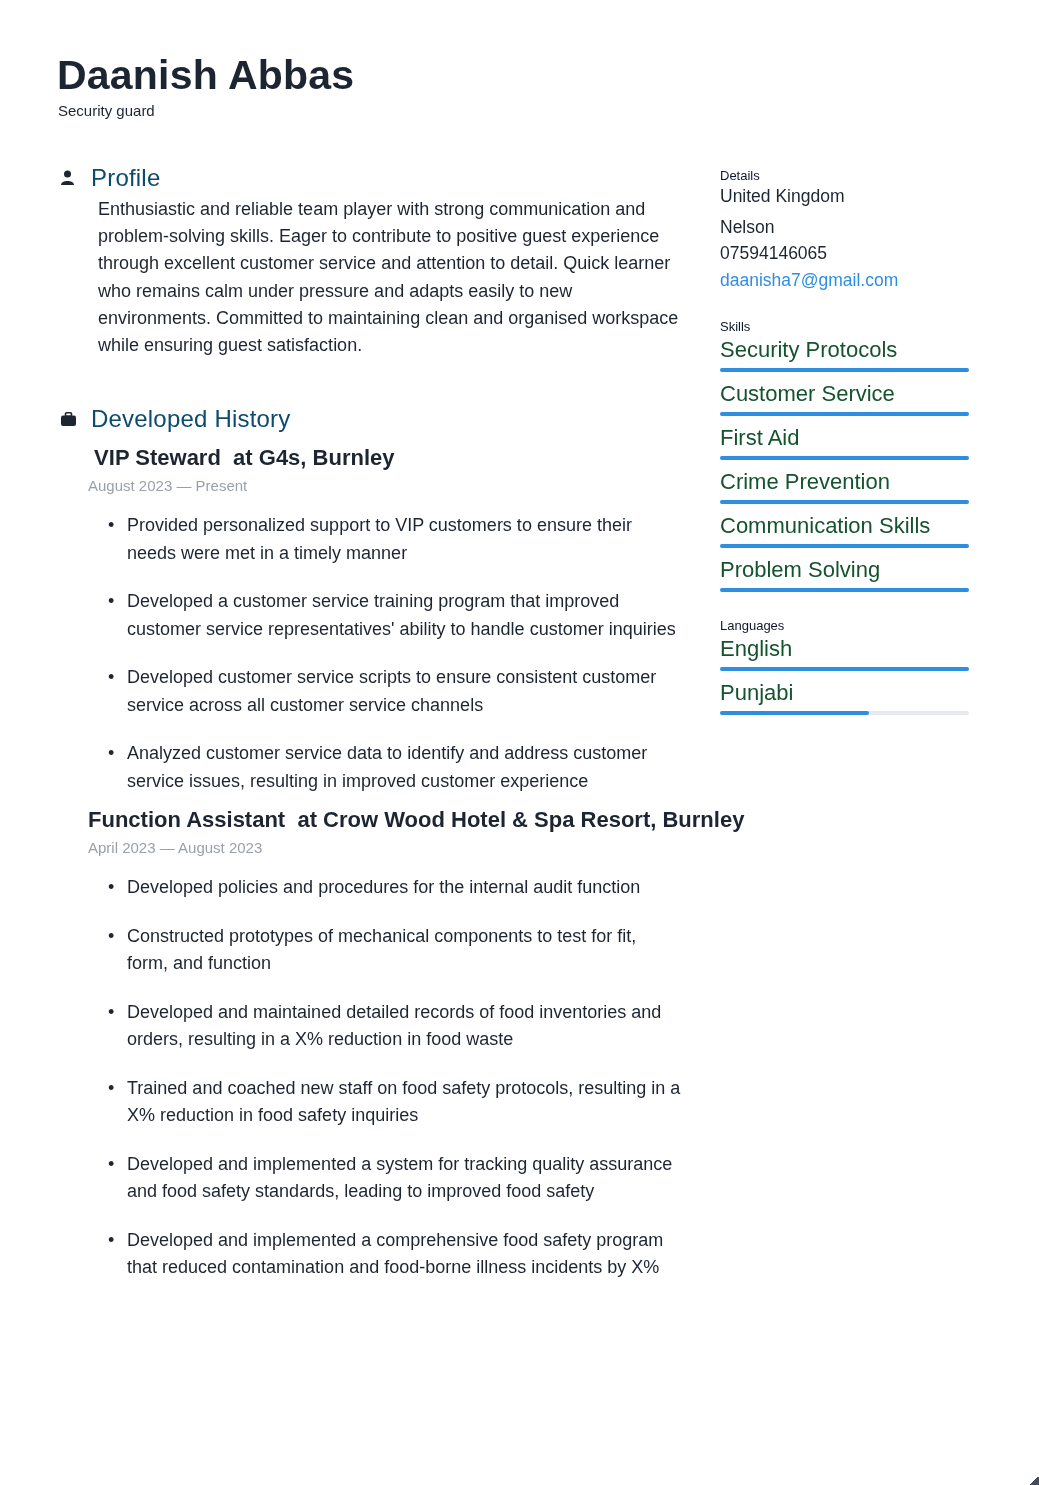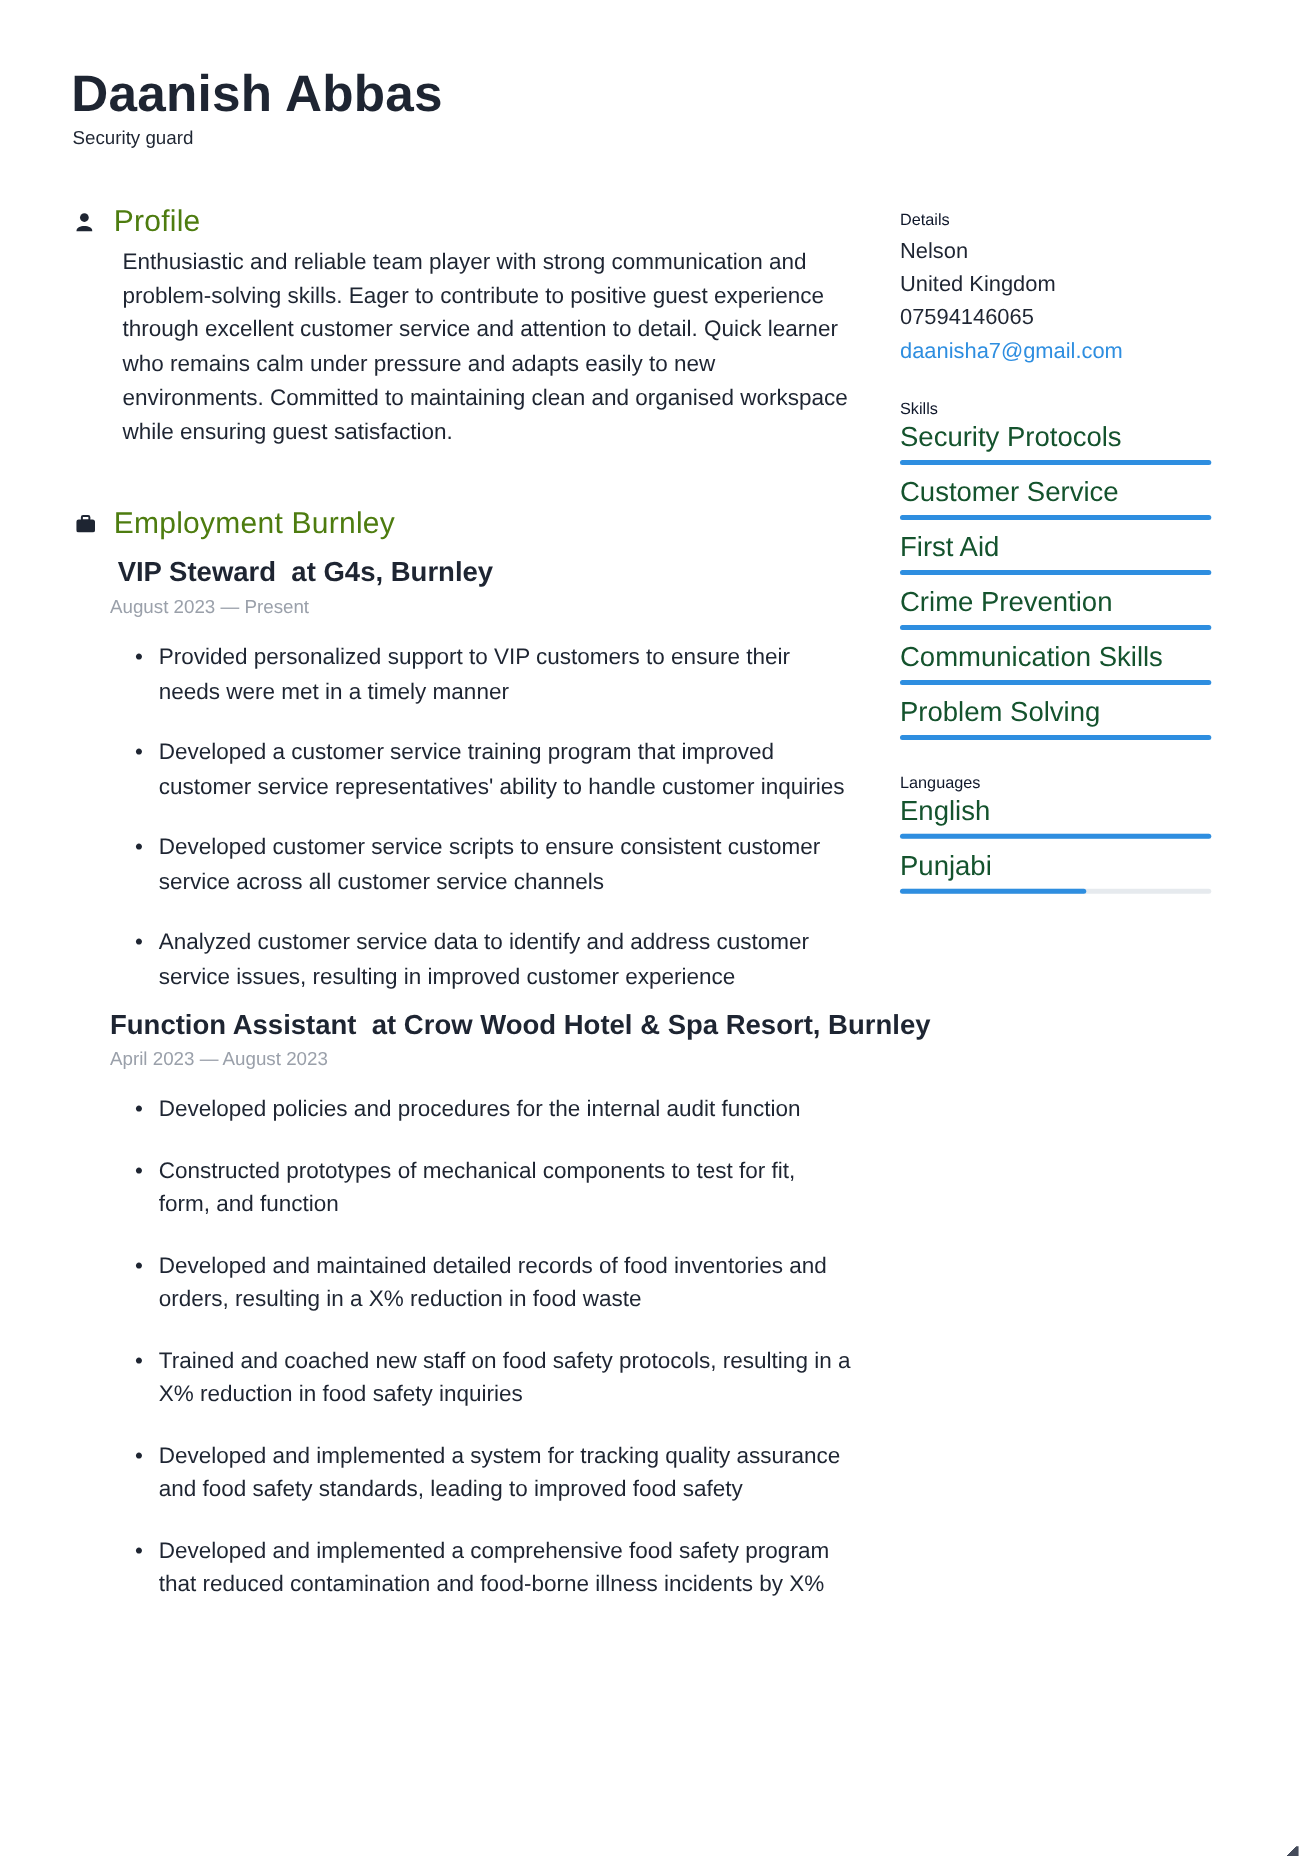--- a/index.html
+++ b/index.html
@@ -7,21 +7,21 @@
     width: 1039px; height: 1485px; position: relative; overflow: hidden;
     font-family: "Liberation Sans", "DejaVu Sans", sans-serif;
     color: #1e2532;
   }
   .name { position: absolute; left: 57px; top: 52px; font-size: 41px; font-weight: bold; color: #1e2532; letter-spacing: 0.2px; }
   .jobtitle { position: absolute; left: 58px; top: 102px; font-size: 15px; color: #1e2532; }
 
   .left { position: absolute; left: 58px; top: 160px; width: 620px; }
   .section-head { display: flex; align-items: center; height: 36px; }
   .section-icon { width: 30px; display: flex; align-items: center; justify-content: flex-start; padding-left: 3px; }
-  .section-title { font-size: 24px; font-weight: normal; color: #4d7c0f; letter-spacing: 0.2px; }
+  .section-title { font-size: 24px; font-weight: normal; color: #0c4a6e; letter-spacing: 0.2px; }
   .profile-text { margin-left: 40px; font-size: 18px; line-height: 27.2px; color: #1e2532; margin-top: 0; width: 590px; }
 
   .emp { margin-top: 42px; }
   .job { margin-left: 30px; }
   .job-title { font-size: 22px; font-weight: bold; color: #1e2532; margin-top: 8px; }
   .job-date { font-size: 15px; color: #9aa0aa; margin-top: 6px; }
   .bullets { list-style: none; padding: 0; margin: 18px 0 0 0; }
   .bullets li { position: relative; padding-left: 39px; font-size: 18px; line-height: 27.5px; color: #1e2532; margin-bottom: 21px; width: 555px; }
   .bullets li .dot { position: absolute; left: 20px; top: 0; }
 
@@ -56,21 +56,21 @@
   </div>
 
   <div class="emp">
     <div class="section-head">
       <span class="section-icon">
         <svg width="15" height="14" viewBox="0 0 15 14">
             <rect x="4.5" y="0.8" width="6" height="3.5" rx="1" fill="none" stroke="#1e2532" stroke-width="1.6"></rect>
             <rect x="0" y="3.5" width="15" height="10.5" rx="2" fill="#1e2532"></rect>
           </svg>
       </span>
-      <span class="section-title">Employment Burnley</span>
+      <span class="section-title">Developed History</span>
     </div>
 
     <div class="job">
       <div class="job-title" style="white-space:pre"> VIP Steward  at G4s, Burnley</div>
       <div class="job-date">August 2023 — Present</div>
       <ul class="bullets">
         <li><span class="dot">•</span><span>Provided personalized support to VIP customers to ensure their needs were met in a timely manner</span></li>
         <li><span class="dot">•</span><span>Developed a customer service training program that improved customer service representatives' ability to handle customer inquiries</span></li>
         <li><span class="dot">•</span><span>Developed customer service scripts to ensure consistent customer service across all customer service channels</span></li>
         <li style="margin-bottom:12px"><span class="dot">•</span><span>Analyzed customer service data to identify and address customer service issues, resulting in improved customer experience</span></li>
@@ -88,22 +88,22 @@
         <li><span class="dot">•</span><span>Developed and implemented a system for tracking quality assurance and food safety standards, leading to improved food safety</span></li>
         <li><span class="dot">•</span><span>Developed and implemented a comprehensive food safety program that reduced contamination and food-borne illness incidents by X%</span></li>
       </ul>
     </div>
   </div>
 </div>
 
 <div class="right">
   <div class="r-group">
     <div class="r-head">Details</div>
+    <div class="r-line">United Kingdom</div>
     <div class="r-line" style="margin-top:4px">Nelson</div>
-    <div class="r-line">United Kingdom</div>
     <div class="r-line">07594146065</div>
     <div class="r-line r-link">daanisha7@gmail.com</div>
   </div>
 
   <div class="r-group" style="">
     <div class="r-head">Skills</div>
     <div>
       <div class="skill-label">Security Protocols</div>
       <div class="bar">
           <div class="fill" style="width:100%"></div>

